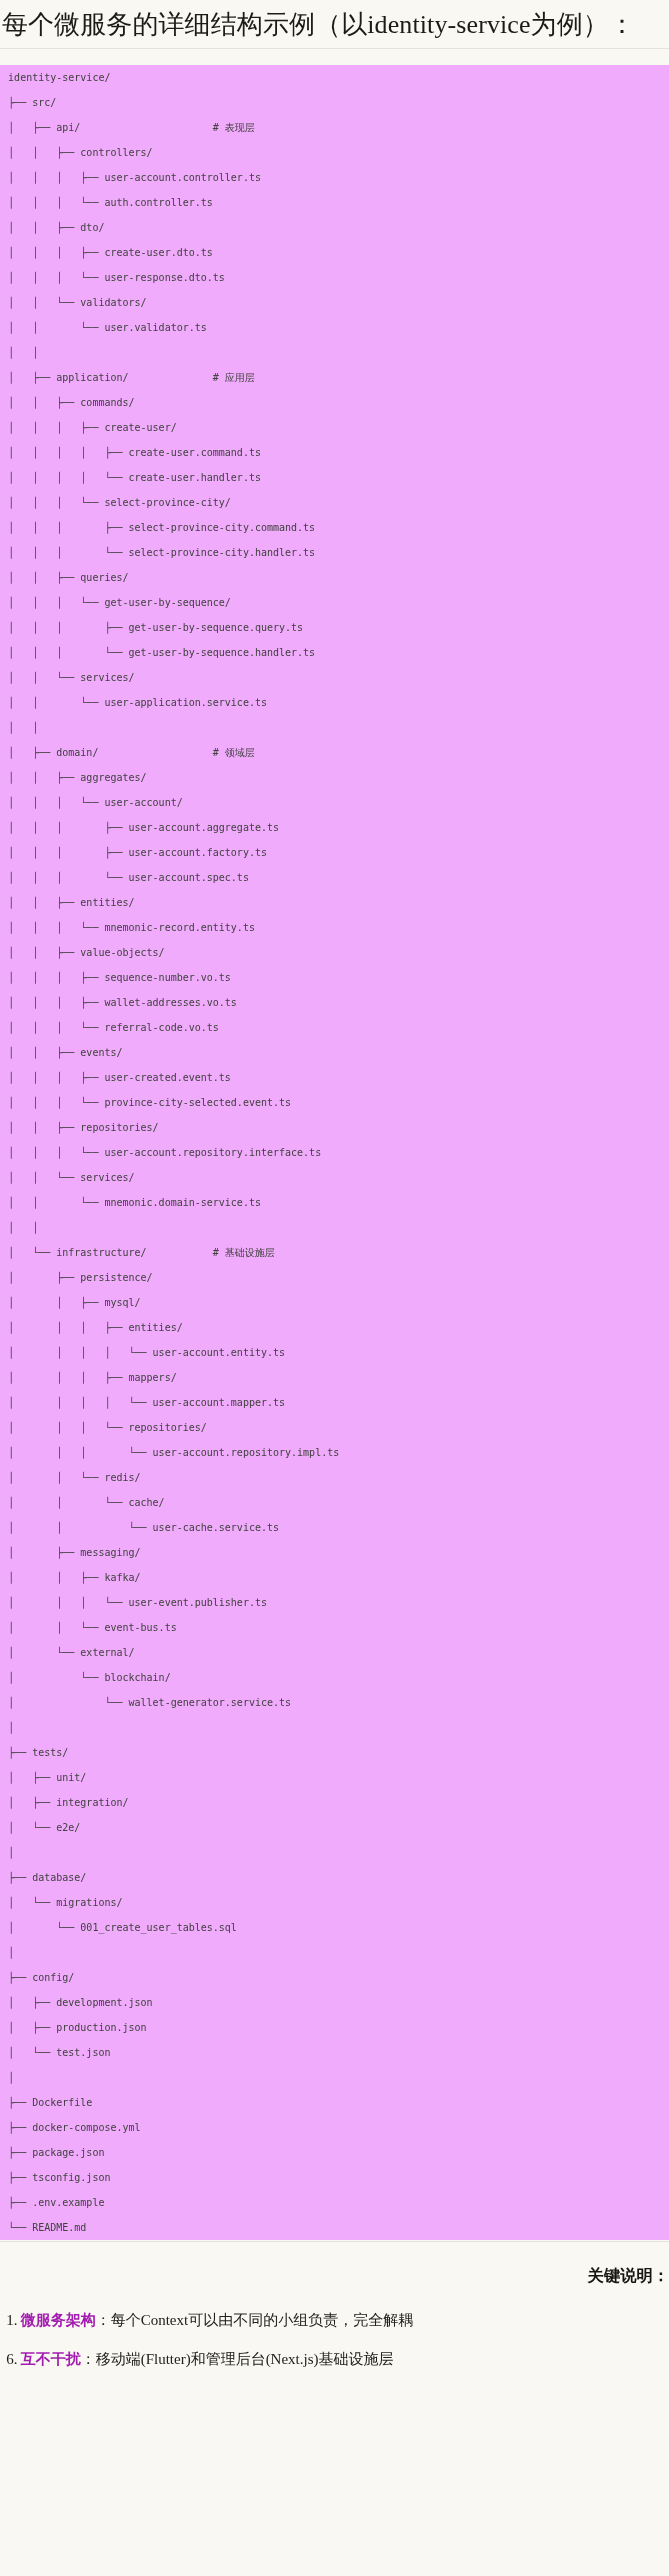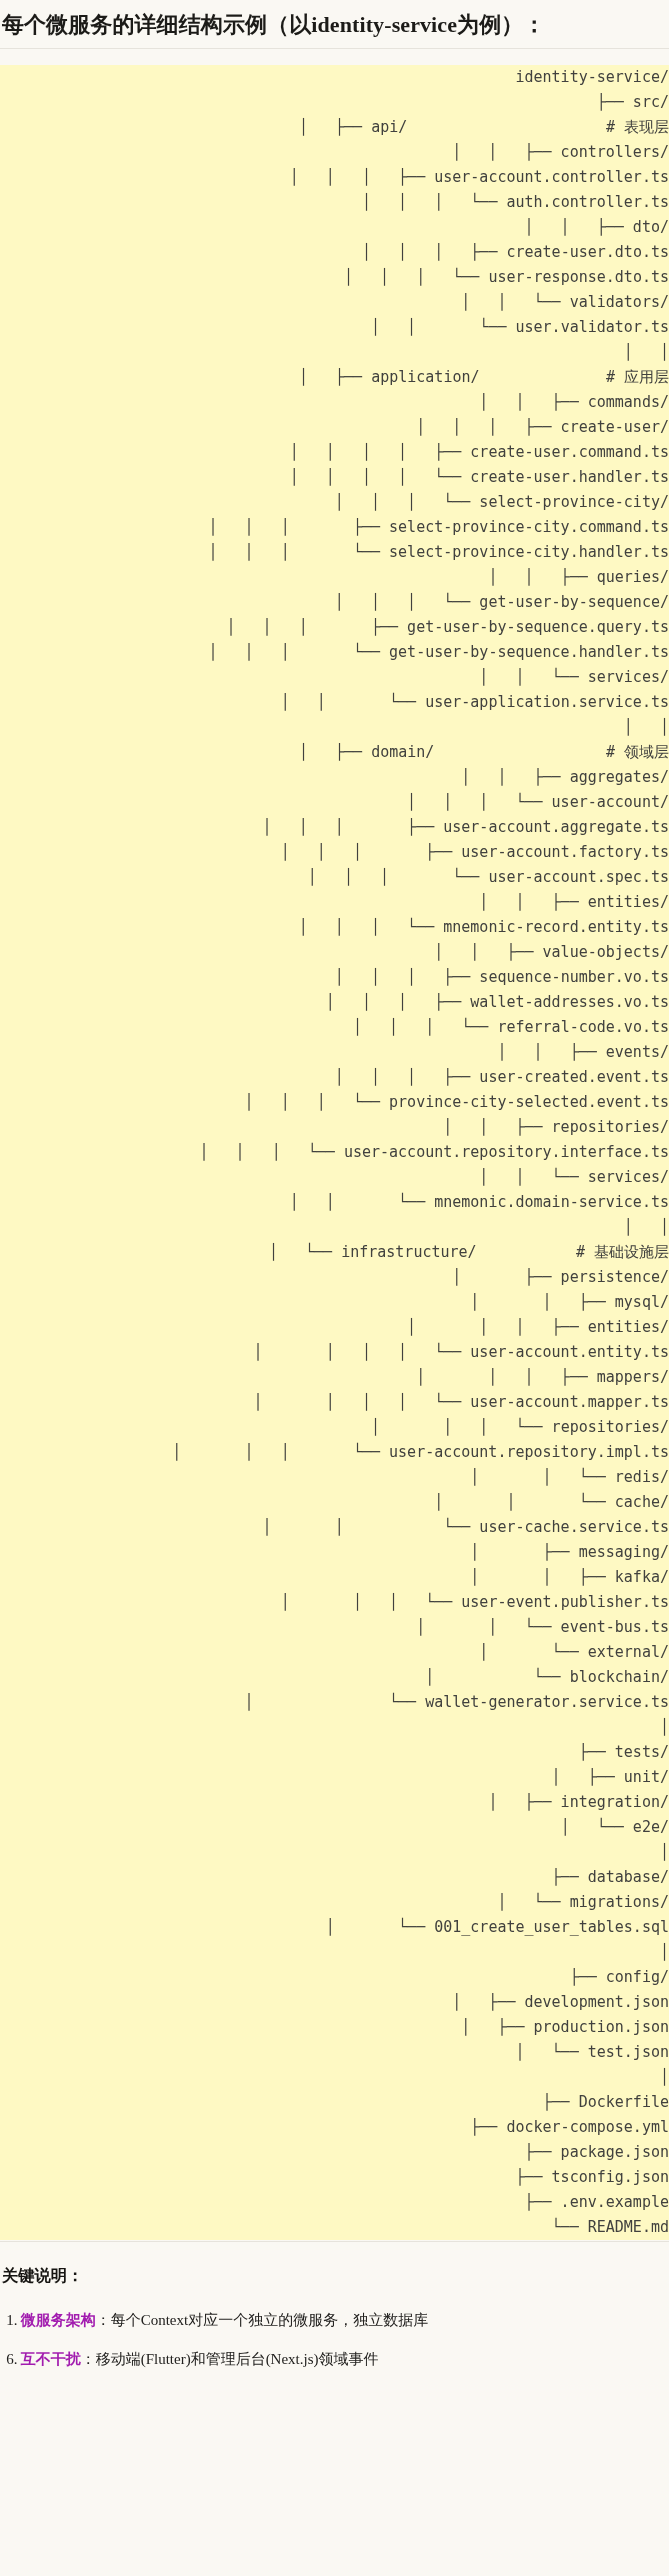--- a/index.html
+++ b/index.html
@@ -8,54 +8,54 @@
     min-height: 2576px;
     background: #faf8f3;
     font-family: "Liberation Serif", "DejaVu Serif", serif;
     color: #22211f;
     box-sizing: border-box;
     overflow-x: hidden;
   }
   .doc { width: 669px; }
   h1.title {
     margin: 11.3px 5px 0 1.9px;
-    font-size: 22px;
+    font-size: 26px;
     line-height: 27.5px;
-    font-weight: bold;
+    font-weight: normal;
     color: #1c1b18;
     letter-spacing: 0.1px;
   }
   hr.rule {
     border: none;
     border-top: 0.6px solid #e6e3dc;
     margin: 8.8px 0 0 0;
   }
   hr.rule-bottom {
     border: none;
     border-top: 0.6px solid #e6e3dc;
     margin: 1.3px 0 0 0;
   }
   pre.tree {
     margin: 16.3px 0 0 0;
     padding: 0 0 0 8.1px;
-    background: #fef9c3;
+    background: #f0abfc;
     font-family: "DejaVu Sans Mono", "Liberation Mono", monospace;
-    font-size: 15px;
+    font-size: 10px;
     line-height: 25px;
     color: #41413e;
     white-space: pre;
     overflow: hidden;
-    text-align: right;
   }
   h2.notes-heading {
     margin: 22.5px 0 0 1.9px;
     font-size: 16.3px;
     line-height: 22.5px;
     font-weight: bold;
     color: #161512;
+    text-align: right;
   }
   ol.notes-list {
     list-style: none;
     margin: 21px 0 0 0;
     padding: 0 0 0 6.3px;
     font-size: 15px;
     line-height: 25px;
     color: #22211f;
   }
   ol.notes-list li { margin: 0 0 13.8px 0; }
@@ -164,19 +164,19 @@
 ├── package.json
 ├── tsconfig.json
 ├── .env.example
 └── README.md</code></pre>
 
   <hr class="rule-bottom">
 
   <h2 class="notes-heading">关键说明：</h2>
 
   <ol class="notes-list">
-    <li><span class="li-num">1.</span><span class="li-term">微服务架构</span><span class="li-desc">：每个Context对应一个独立的微服务，独立数据库</span></li>
-    <li><span class="li-num">6.</span><span class="li-term">互不干扰</span><span class="li-desc">：移动端(Flutter)和管理后台(Next.js)领域事件</span></li>
+    <li><span class="li-num">1.</span><span class="li-term">微服务架构</span><span class="li-desc">：每个Context可以由不同的小组负责，完全解耦</span></li>
+    <li><span class="li-num">6.</span><span class="li-term">互不干扰</span><span class="li-desc">：移动端(Flutter)和管理后台(Next.js)基础设施层</span></li>
   </ol>
 
 
 </div>
 
 
 </body></html>

